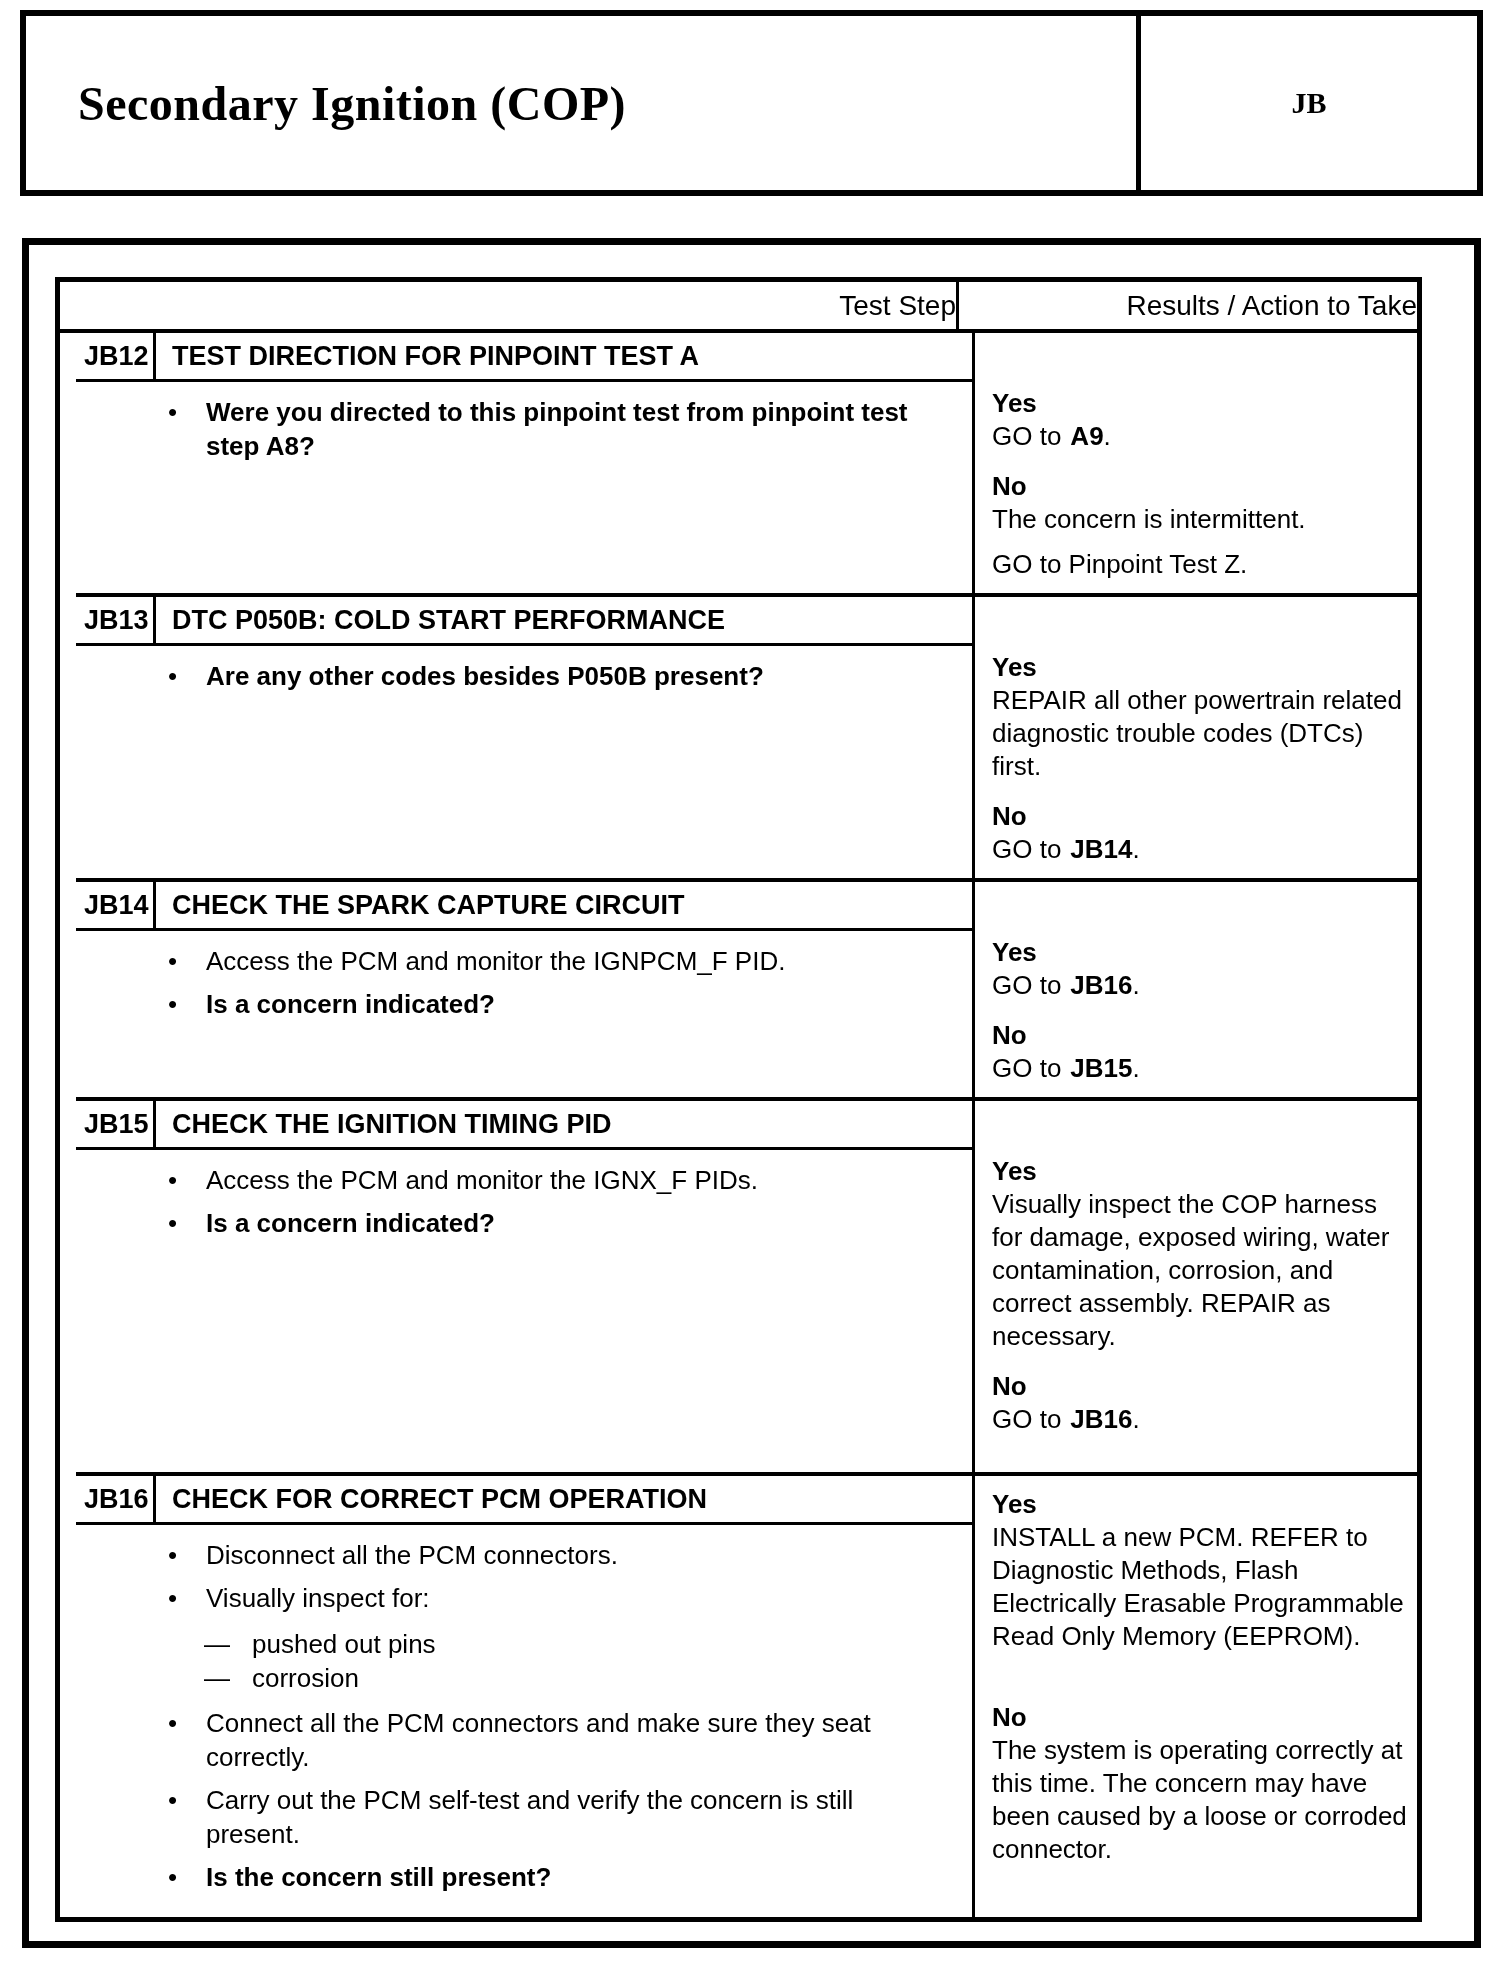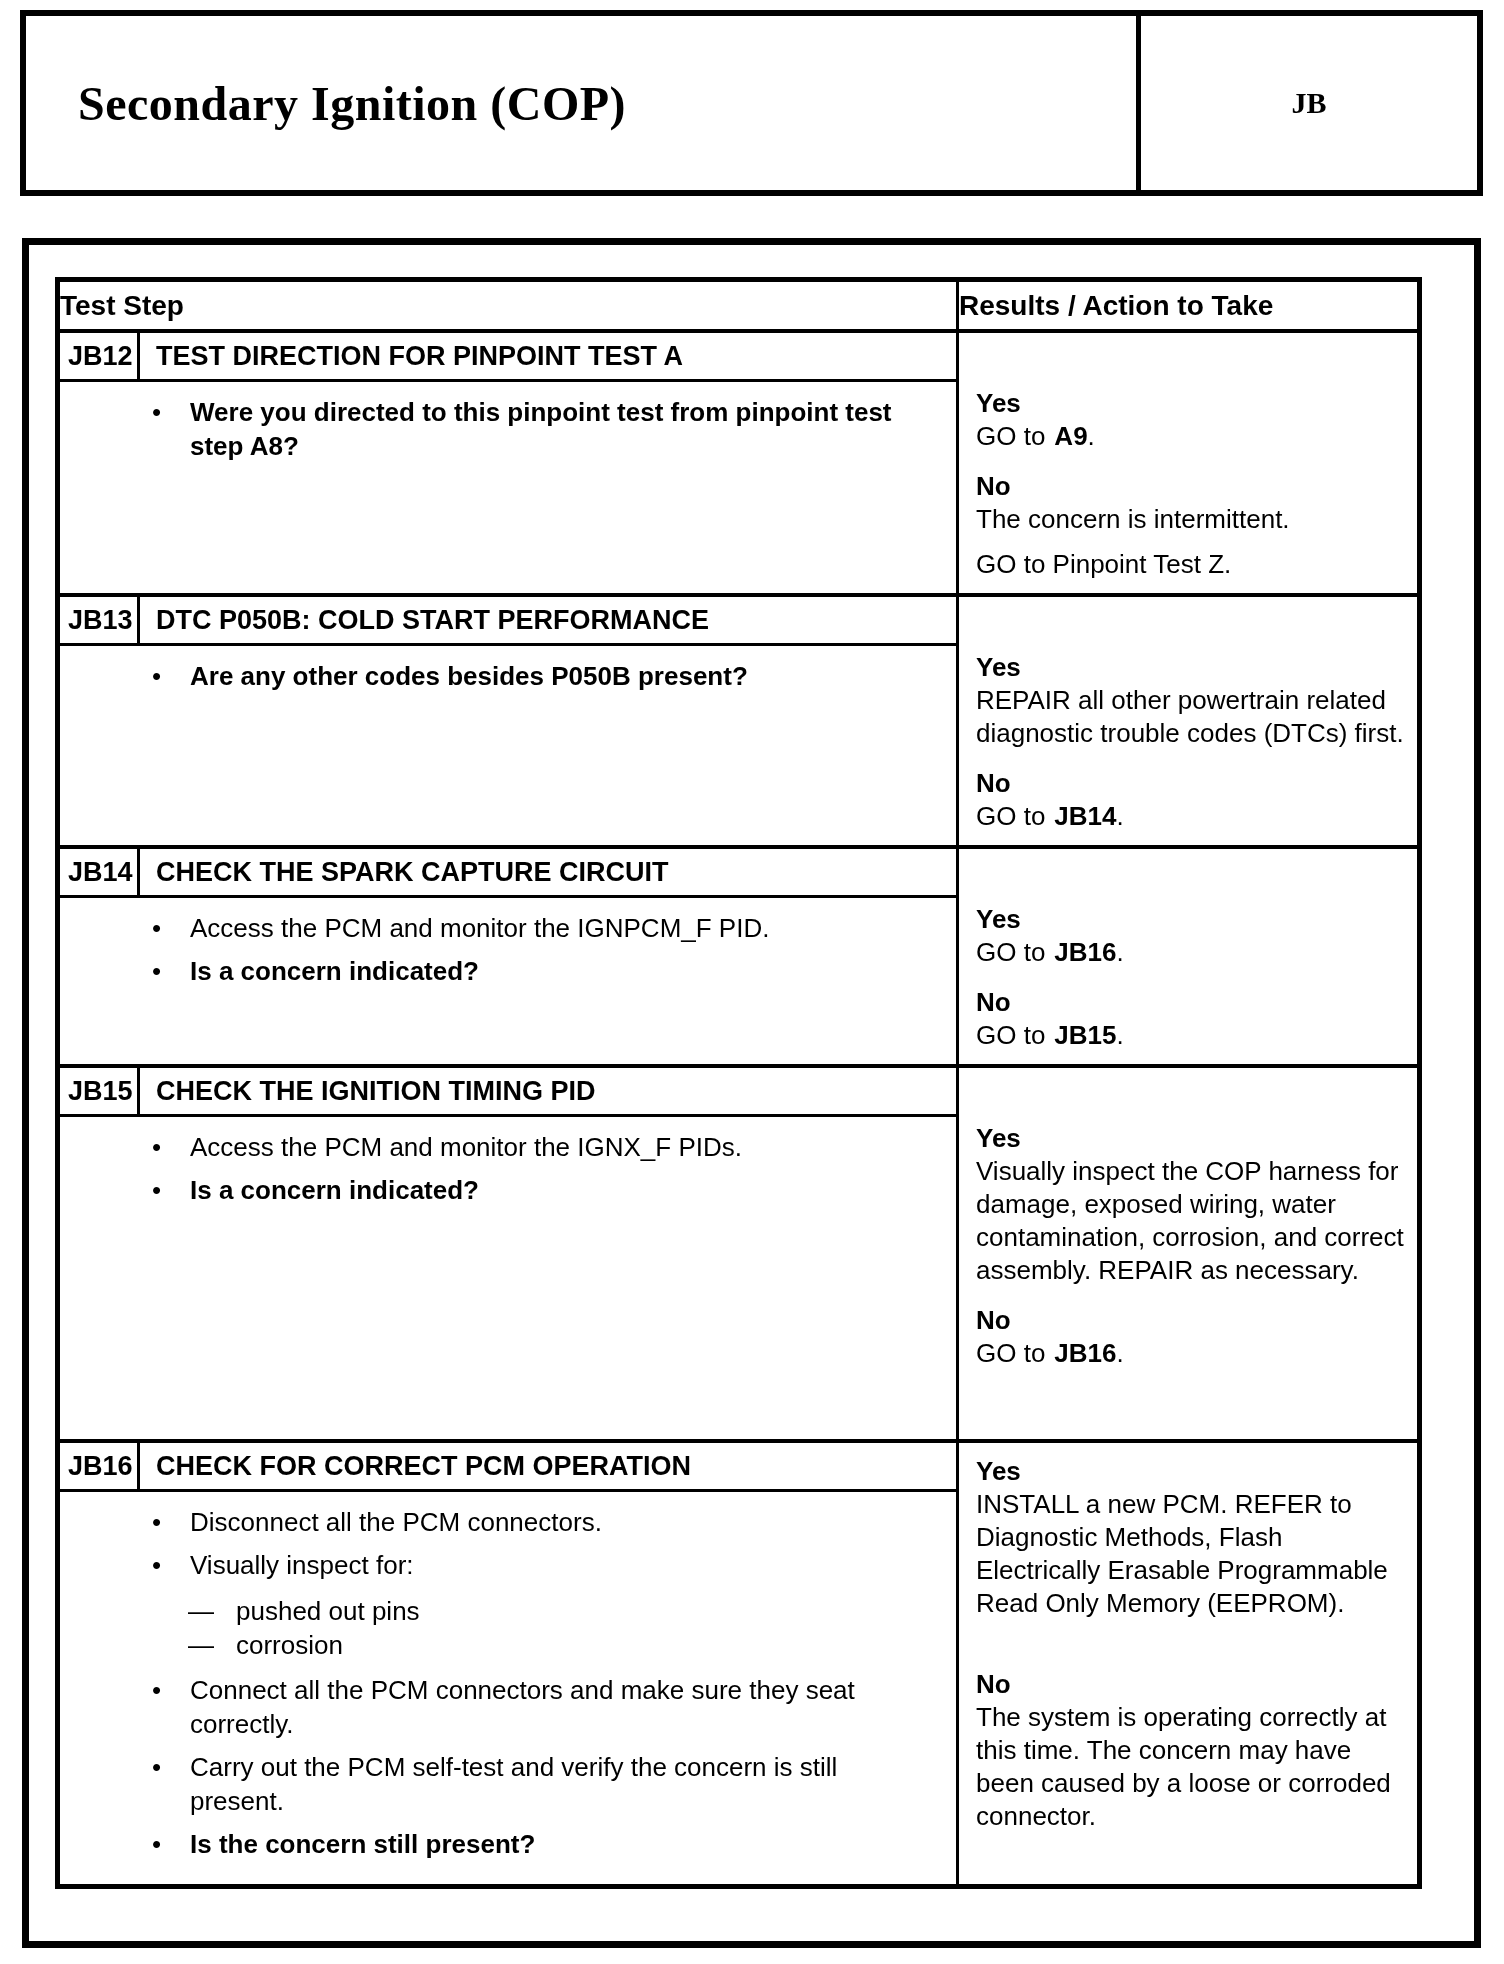--- a/index.html
+++ b/index.html
@@ -39,25 +39,25 @@
     border:7px solid #000; background:#fff;
   }
 
   
   .pp-table {
     position:absolute; left:26px; top:32px;
     width:1367px;
     border:5px solid #000; background:#fff;
   }
   .thead { display:flex; border-bottom:4px solid #000; }
-  .th { font-weight:bold; font-size:28px; text-align:left; padding:8px 0 7px; }
+  .th { font-weight:normal; font-size:28px; text-align:right; padding:8px 0 7px; }
   .th-left  { width:899px; border-right:3px solid #000; }
   .th-right { flex:1; }
 
-  .section { display:flex; border-bottom:4px solid #000; }
+  .section { display:flex; border-bottom:4px solid #000;margin-left:16px; }
   .section:last-child { border-bottom:none; }
   .sec-0 { min-height:227px; }
   .sec-1 { min-height:246px; }
   .sec-2 { min-height:185px; }
   .sec-3 { min-height:375px; }
   .sec-4 { min-height:372px; }
 
   .sec-left {
     width:899px; border-right:3px solid #000;
     display:flex; flex-direction:column;

